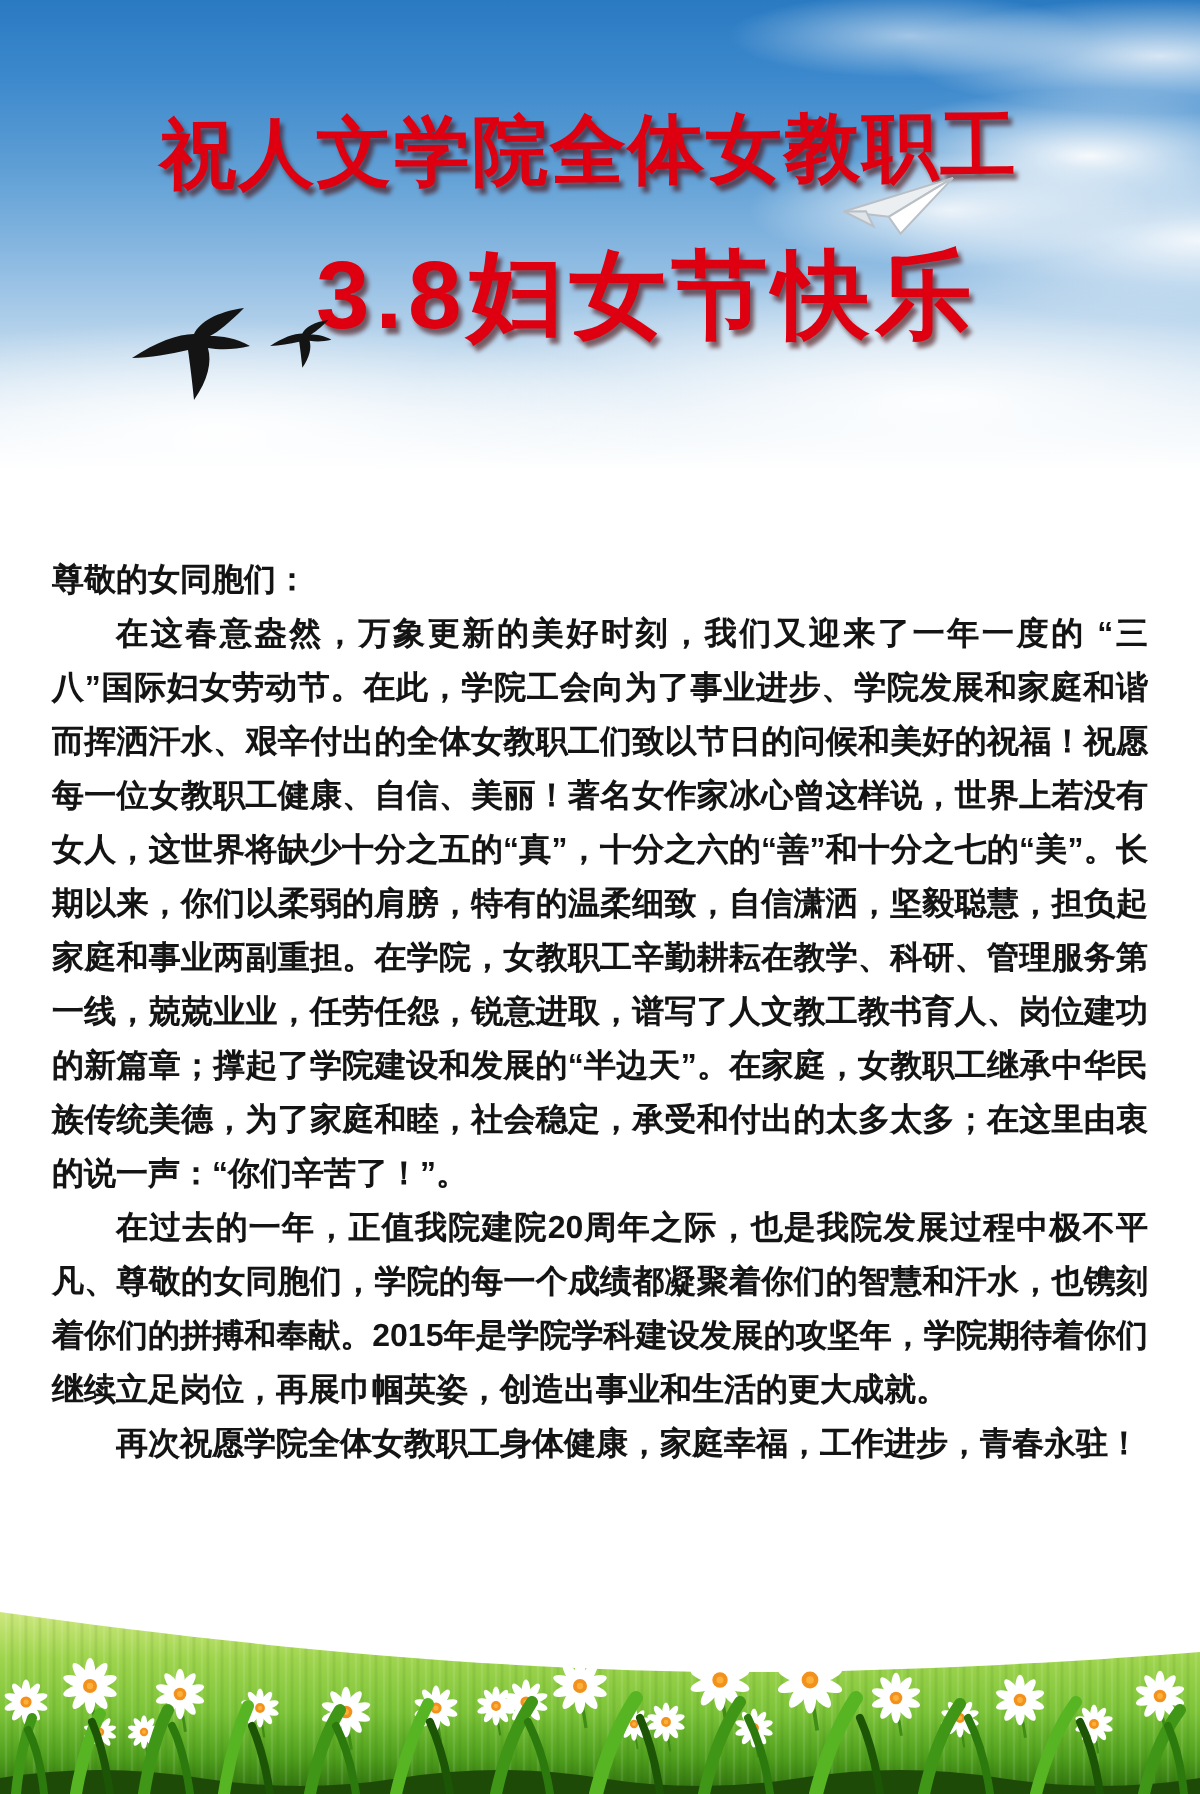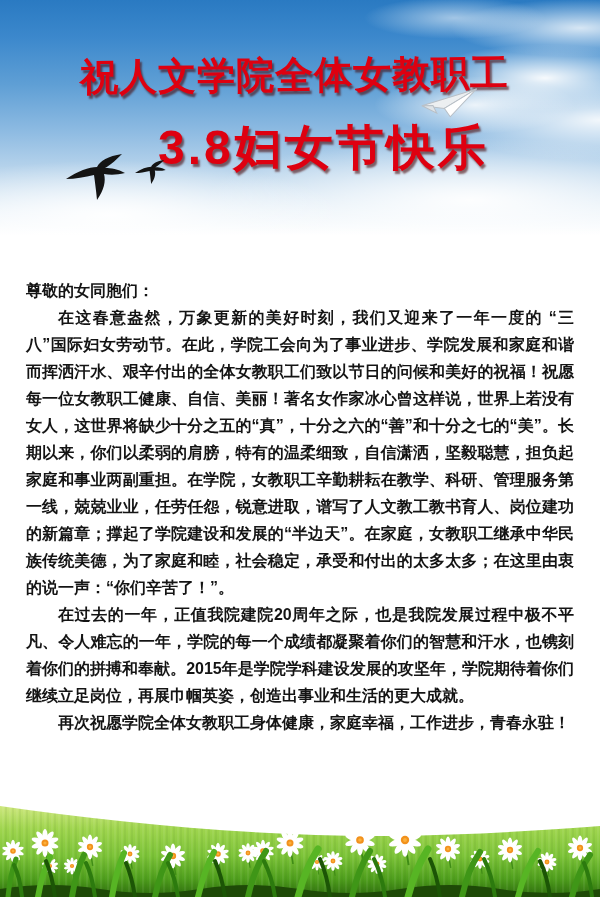--- a/index.html
+++ b/index.html
@@ -97,21 +97,21 @@
 
   <svg class="plane" width="64" height="30" viewBox="0 0 64 30">
     <path d="M62,2 L6,13 L28,18 Z" fill="#eceff1" stroke="#b8bfc6" stroke-width="1"></path>
     <path d="M62,2 L28,18 L33,27 Z" fill="#ffffff" stroke="#b8bfc6" stroke-width="1"></path>
     <path d="M6,13 L20,22 L17,14 Z" fill="#dfe4e8" stroke="#b8bfc6" stroke-width="1"></path>
   </svg>
 
   <div class="letter">
     <div class="salutation">尊敬的女同胞们：</div>
     <p>在这春意盎然，万象更新的美好时刻，我们又迎来了一年一度的 “三八”国际妇女劳动节。在此，学院工会向为了事业进步、学院发展和家庭和谐而挥洒汗水、艰辛付出的全体女教职工们致以节日的问候和美好的祝福！祝愿每一位女教职工健康、自信、美丽！著名女作家冰心曾这样说，世界上若没有女人，这世界将缺少十分之五的“真”，十分之六的“善”和十分之七的“美”。长期以来，你们以柔弱的肩膀，特有的温柔细致，自信潇洒，坚毅聪慧，担负起家庭和事业两副重担。在学院，女教职工辛勤耕耘在教学、科研、管理服务第一线，兢兢业业，任劳任怨，锐意进取，谱写了人文教工教书育人、岗位建功的新篇章；撑起了学院建设和发展的“半边天”。在家庭，女教职工继承中华民族传统美德，为了家庭和睦，社会稳定，承受和付出的太多太多；在这里由衷的说一声：“你们辛苦了！”。</p>
-    <p>在过去的一年，正值我院建院20周年之际，也是我院发展过程中极不平凡、令人难忘的一年，学院的每一个成绩都凝聚着你们的智慧和汗水，也镌刻着你们的拼搏和奉献。2015年是学院学科建设发展的攻坚年，学院期待着你们继续立足岗位，再展巾帼英姿，创造出事业和生活的更大成就。</p>
+    <p>在过去的一年，正值我院建院20周年之际，也是我院发展过程中极不平凡、尊敬的女同胞们，学院的每一个成绩都凝聚着你们的智慧和汗水，也镌刻着你们的拼搏和奉献。2015年是学院学科建设发展的攻坚年，学院期待着你们继续立足岗位，再展巾帼英姿，创造出事业和生活的更大成就。</p>
     <p>再次祝愿学院全体女教职工身体健康，家庭幸福，工作进步，青春永驻！</p>
   </div>
 
   <div class="signature">
   </div>
 
   <svg class="grass" width="600" height="100" viewBox="0 0 600 100">
     <defs>
       <linearGradient id="fieldGrad" x1="0" y1="0" x2="0" y2="1">
         <stop offset="0" stop-color="#cde77d"></stop>

